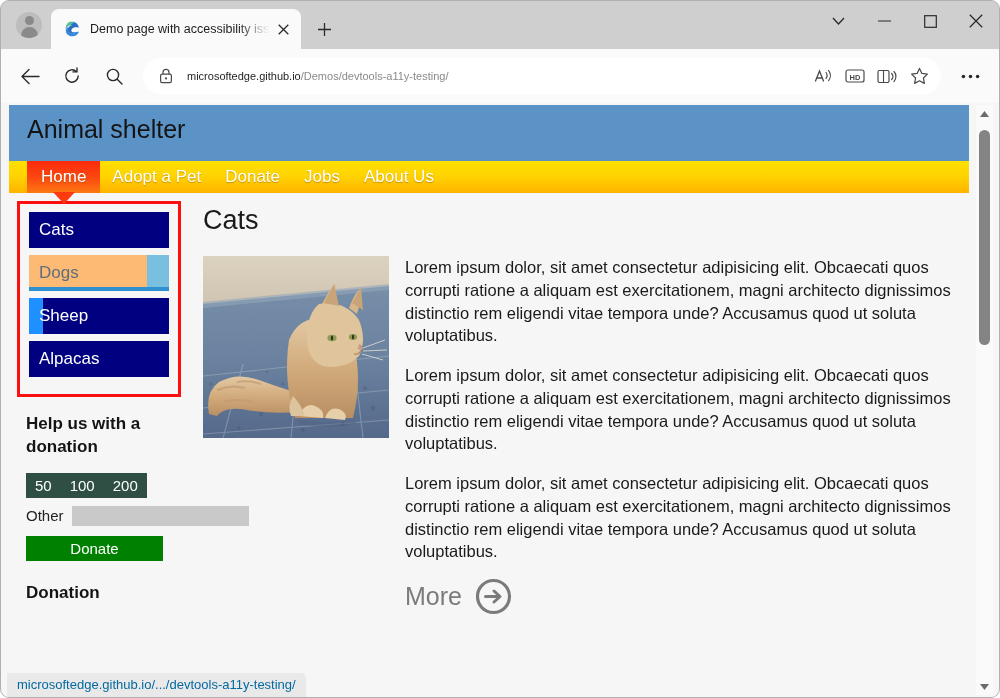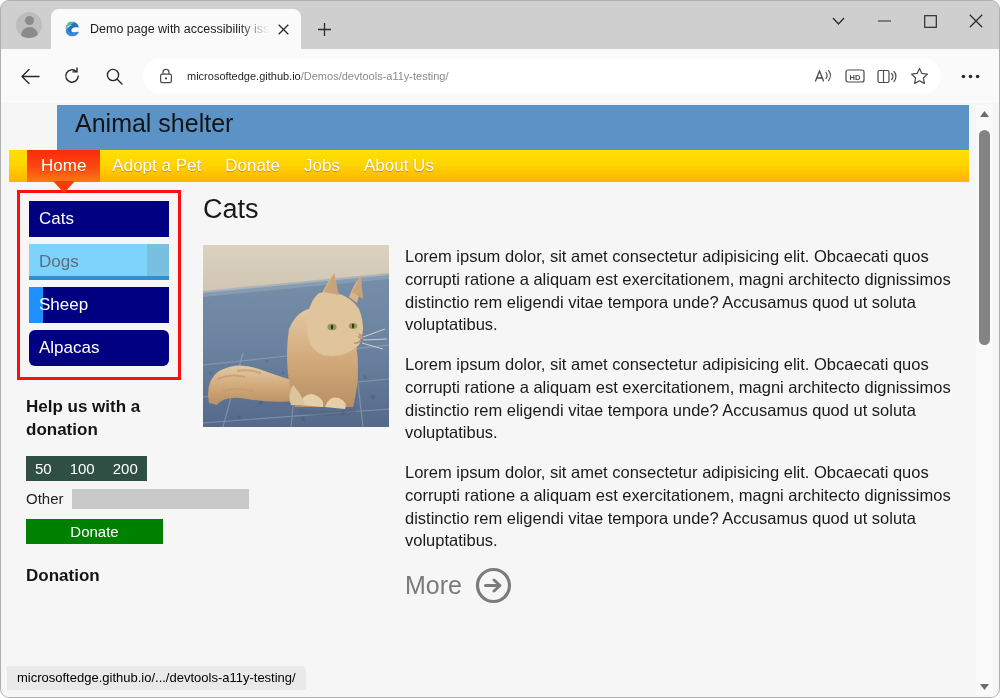--- a/index.html
+++ b/index.html
@@ -134,24 +134,23 @@
     overflow: hidden;
   }
   .page {
     position: absolute;
     left: 8px; top: 2px; right: 30px; bottom: 0;
     background: #f6f6f6;
   }
 
   .site-header {
     background: #5b93c7;
-    height: 45px;
+    height: 56px;
     display: flex; align-items: center;
     padding: 0 16px 8px 18px;
-    margin-left: 48px;
   }
   .site-title {
     font-size: 25px;
     color: #141414;
     font-weight: 400;
     flex: 0 0 auto;
   }
   .search-area {
     margin-left: auto;
     display: flex; align-items: center;
@@ -224,23 +223,23 @@
     height: 36px;
     background: #000080;
     color: #ffffff;
     font-size: 17px;
     display: flex; align-items: center;
     padding-left: 10px;
     margin-bottom: 7px;
     position: relative;
     overflow: hidden;
   }
-  .cat:last-child { margin-bottom: 2px; border-radius: 6px; }
+  .cat:last-child { margin-bottom: 8px; }
   .cat.hovered {
-    background: #7dd3fc;
+    background: #fdba74;
     color: #5d6f7c;
   }
   .cat.hovered::before {
     content: "";
     position: absolute; right: 0; top: 0;
     width: 22px; height: 100%;
     background: #79c0e0;
   }
   .cat.hovered::after {
     content: "";
@@ -349,23 +348,23 @@
     position: absolute;
     top: 8px; left: 3px;
     width: 11px; height: 215px;
     background: #848484;
     border-radius: 6px;
   }
 
   
   .statusbar {
     position: absolute;
-    left: 6px; bottom: 7px;
+    left: 6px; bottom: 0;
     background: #e9e9e9;
-    color: #000000;
+    color: #0369a1;
     font-size: 13px;
     padding: 4px 10px 5px 10px;
     border-radius: 0 5px 0 0;
     white-space: nowrap;
   }
 </style>
 </head>
 <body>
 
 <div class="window">

